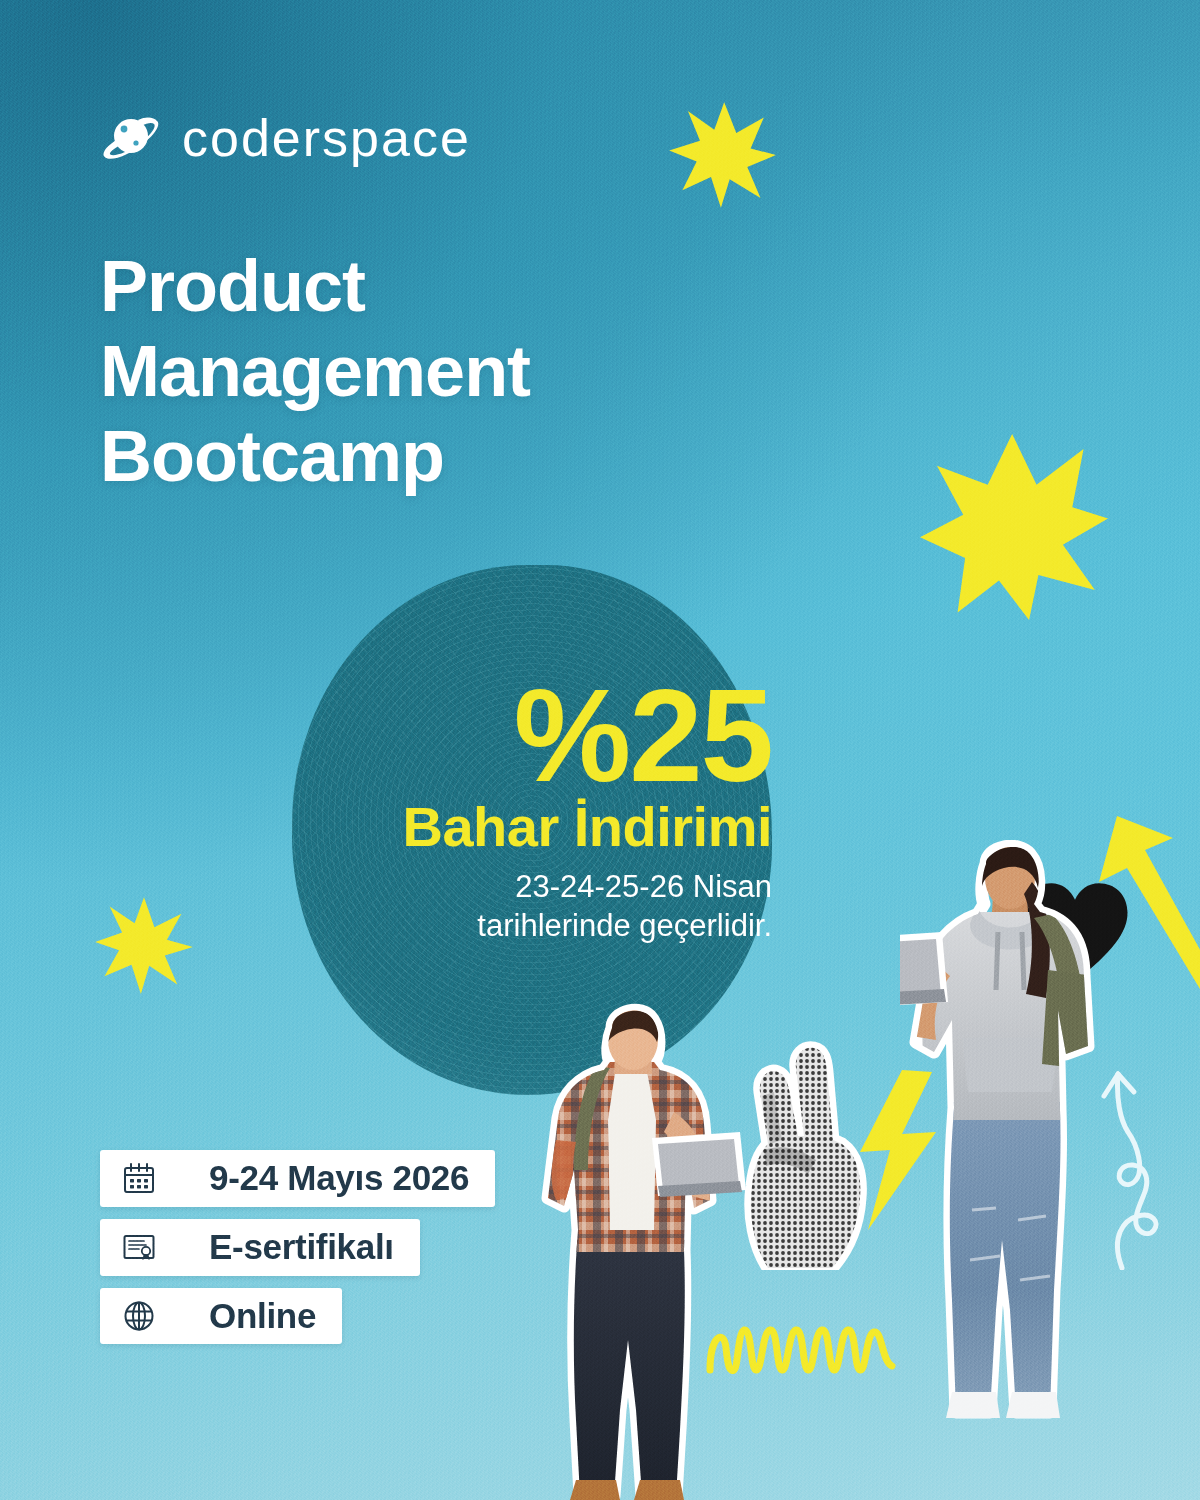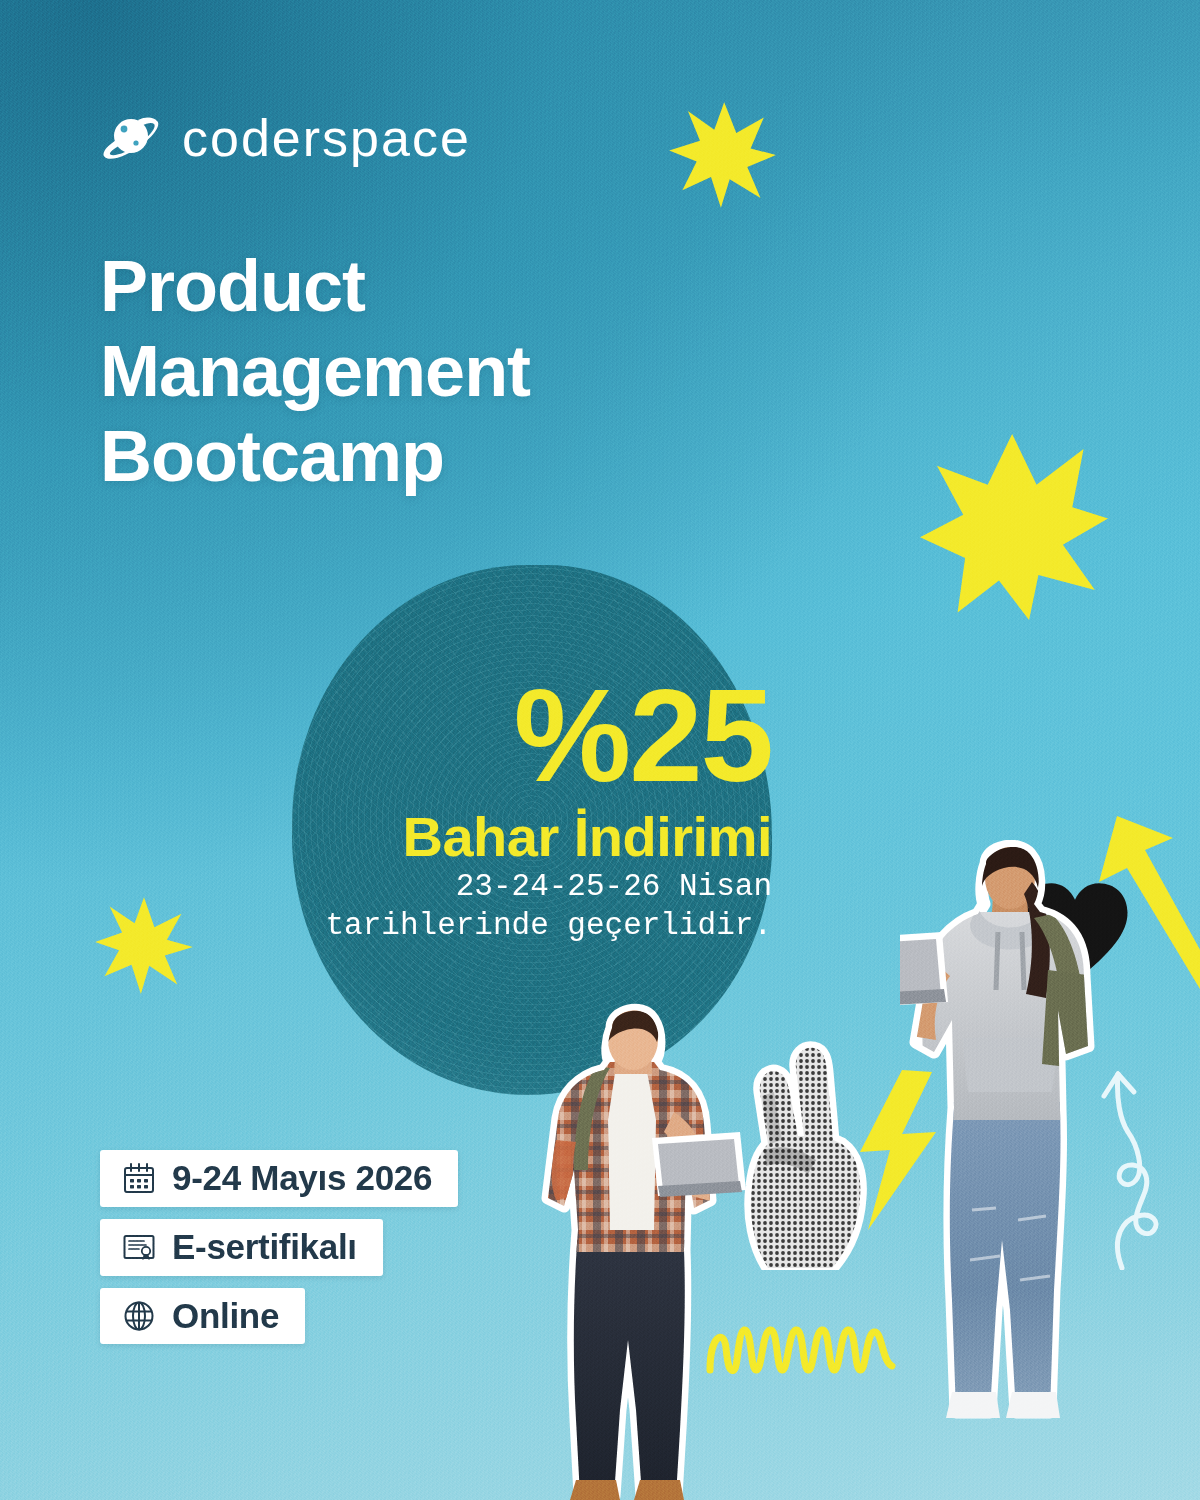--- a/index.html
+++ b/index.html
@@ -101,35 +101,33 @@
   }
   .badge-pct {
     margin-top: 108px;
     color: #f4ea2a;
     font-size: 132px;
     font-weight: 700;
     line-height: 0.95;
     letter-spacing: -2px;
   }
   .badge-sub {
-    margin-top: 10px;
     color: #f4ea2a;
     font-size: 56px;
     font-weight: 700;
     line-height: 1.05;
     letter-spacing: -0.5px;
   }
   .badge-note {
-    margin-top: 0;
+    margin-top: 10px;
     color: #ffffff;
     font-size: 31px;
     font-weight: 500;
     line-height: 1.26;
     white-space: pre-line;
-    font-family: Liberation Mono, monospace;
   }
 
   
   .pills {
     position: absolute;
     left: 100px;
     top: 1150px;
     display: flex;
     flex-direction: column;
     gap: 12px;
@@ -145,20 +143,21 @@
     box-shadow: 0 2px 5px rgba(13,70,92,0.13);
   }
   .pill-icon { width: 34px; height: 34px; flex: none; display: block; }
   .pill-label {
     color: #22394a;
     font-size: 35px;
     font-weight: 700;
     line-height: 1.05;
     white-space: nowrap;
     letter-spacing: -0.3px;
+    margin-left: 37px;
   }
 
   
   .doodle { position: absolute; pointer-events: none; }
   .star-sm  { left: 92px;  top: 893px; width: 104px; height: 104px; }
   .star-top { left: 666px; top: 100px; width: 112px; height: 110px; }
   .star-big { left: 920px; top: 428px; width: 188px; height: 196px; }
   .arrow-yellow { left: 1068px; top: 808px; width: 142px; height: 200px; }
   .arrow-curl   { left: 1088px; top: 1050px; width: 104px; height: 220px; }
   .heart-blk    { left: 1020px; top: 880px; width: 110px; height: 105px; }

